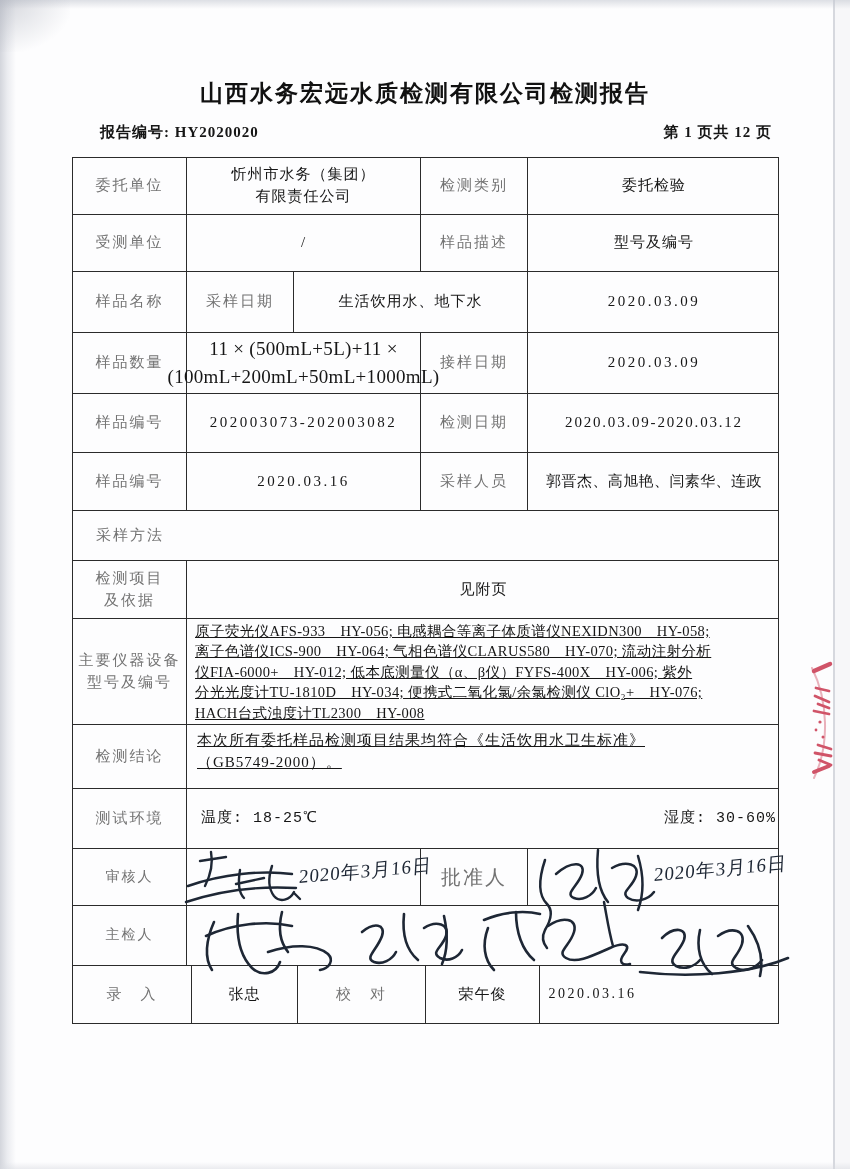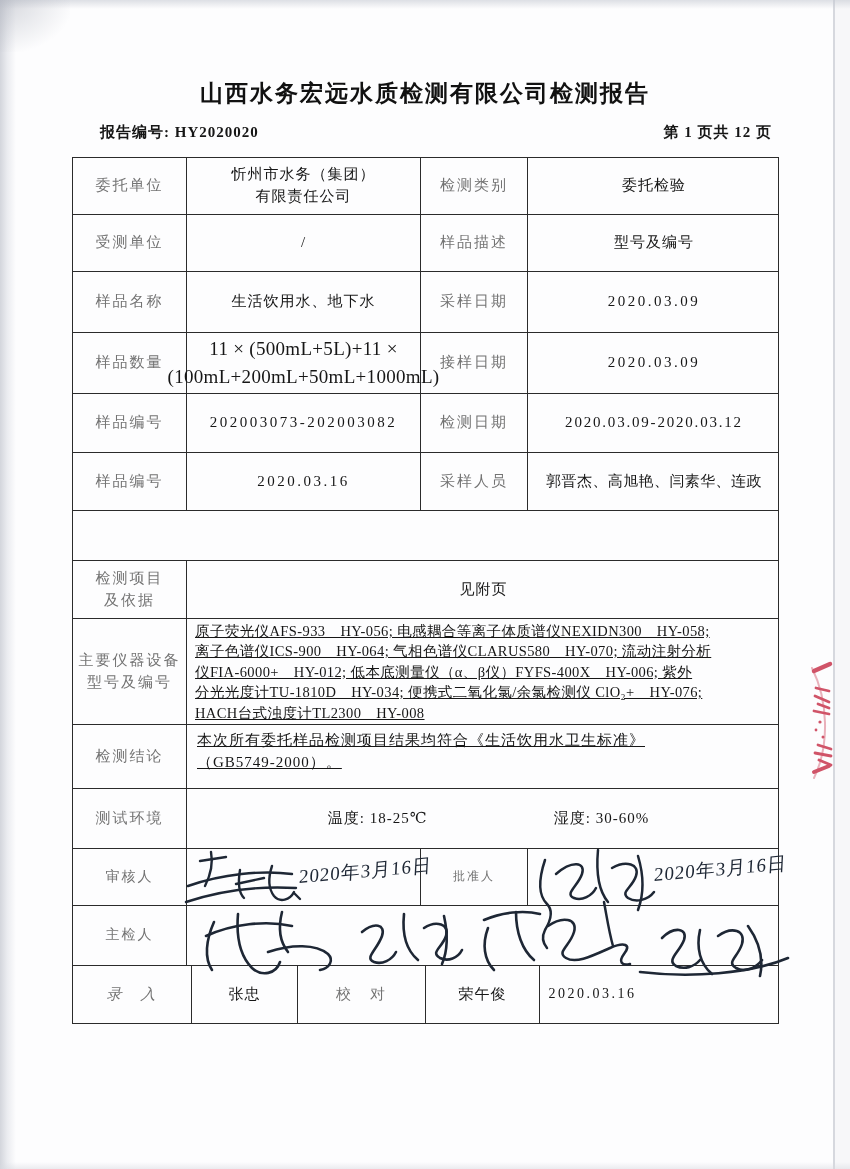--- a/index.html
+++ b/index.html
@@ -46,25 +46,25 @@
   .label{letter-spacing:2px;color:#737373;}
   .c1{width:114px;flex:none;}
   .c2{width:234px;flex:none;}
   .c3{width:107px;flex:none;}
   .c4{width:252px;flex:none;}
   .span-rest{width:593px;flex:none;}
   .left-align{justify-content:flex-start;text-align:left;}
   .top-align{align-items:flex-start;text-decoration:underline;}
   .small{font-size:14.5px;letter-spacing:.4px;line-height:20.4px;}
   .dateval{letter-spacing:2.5px;}
-  .env-cell{justify-content:center;padding-left:14px;}
+  .env-cell{justify-content:space-between;padding-left:14px;font-family:Liberation Mono, monospace;}
   .env-temp{width:226px;flex:none;text-align:left;}
   .env-hum{text-align:left;}
   
-  .e1{width:119px;flex:none;font-style:italic;}
+  .e1{width:119px;flex:none;}
   .e2{width:106px;flex:none;}
   .e3{width:128px;flex:none;}
   .e4{width:114px;flex:none;}
   .e5{width:135px;flex:none;}
   .e6{width:105px;flex:none;}
 
   .hw-date{
     position:absolute;color:#1e2735;
     font-family:"Liberation Serif",serif;
     font-size:19px;letter-spacing:1px;white-space:nowrap;
@@ -106,22 +106,22 @@
 
     <div class="tr" style="height:57px">
       <div class="td label c1">受测单位</div>
       <div class="td c2">/</div>
       <div class="td label c3">样品描述</div>
       <div class="td c4">型号及编号</div>
     </div>
 
     <div class="tr" style="height:61px">
       <div class="td label c1">样品名称</div>
+      <div class="td label c3">采样日期</div>
       <div class="td c2">生活饮用水、地下水</div>
-      <div class="td label c3">采样日期</div>
       <div class="td c4 dateval">2020.03.09</div>
     </div>
 
     <div class="tr" style="height:61px">
       <div class="td label c1">样品数量</div>
       <div class="td c2" style="font-size:19px;letter-spacing:.3px">11 × (500mL+5L)+11 ×
 (100mL+200mL+50mL+1000mL)</div>
       <div class="td label c3">接样日期</div>
       <div class="td c4 dateval">2020.03.09</div>
     </div>
@@ -134,20 +134,21 @@
     </div>
 
     <div class="tr" style="height:58px">
       <div class="td label c1">样品编号</div>
       <div class="td c2 dateval">2020.03.16</div>
       <div class="td label c3">采样人员</div>
       <div class="td c4" style="letter-spacing:.4px">郭晋杰、高旭艳、闫素华、连政</div>
     </div>
 
     <div class="tr" style="height:50px">
+      <div class="td label c1">采样方法</div>
     </div>
 
     <div class="tr" style="height:58px">
       <div class="td label c1">检测项目
 及依据</div>
       <div class="td span-rest">见附页</div>
     </div>
 
     <div class="tr" style="height:106px">
       <div class="td label c1">主要仪器设备
@@ -171,21 +172,21 @@
         <span class="env-temp">温度: 18-25℃</span>
         <span class="env-hum">湿度: 30-60%</span>
       </div>
     </div>
 
     <div class="tr" style="height:57px">
       <div class="td label c1" style="font-size:14px">审核人</div>
       <div class="td c2">
         <span class="hw-date rev">2020年3月16日</span>
       </div>
-      <div class="td label c3" style="font-size:12px">批准人</div>
+      <div class="td label c3" style="font-size:20px">批准人</div>
       <div class="td c4">
         <span class="hw-date app">2020年3月16日</span>
       </div>
     </div>
 
     <div class="tr" style="height:60px">
       <div class="td label c1" style="font-size:14px">主检人</div>
       <div class="td span-rest"></div>
     </div>
 

